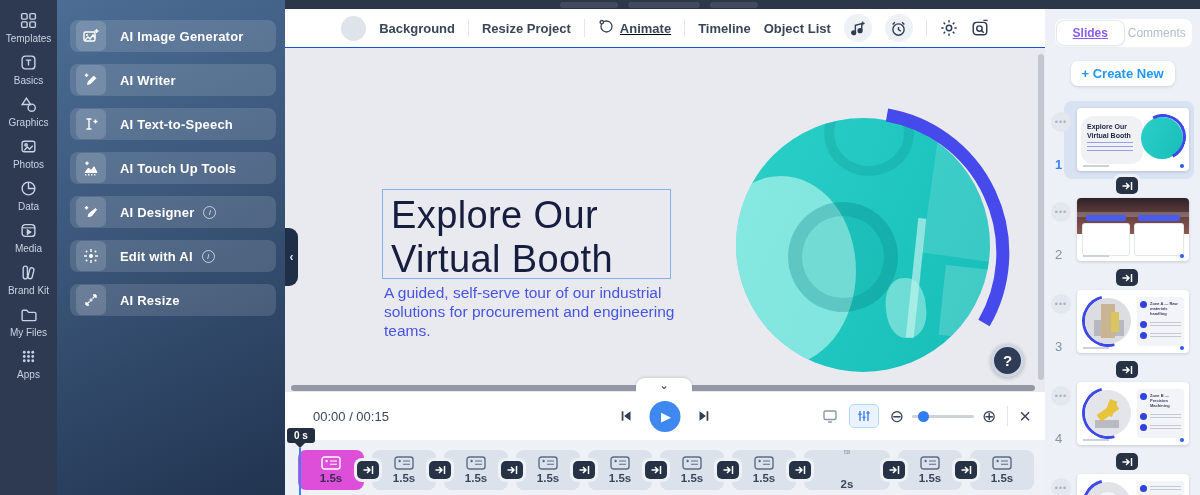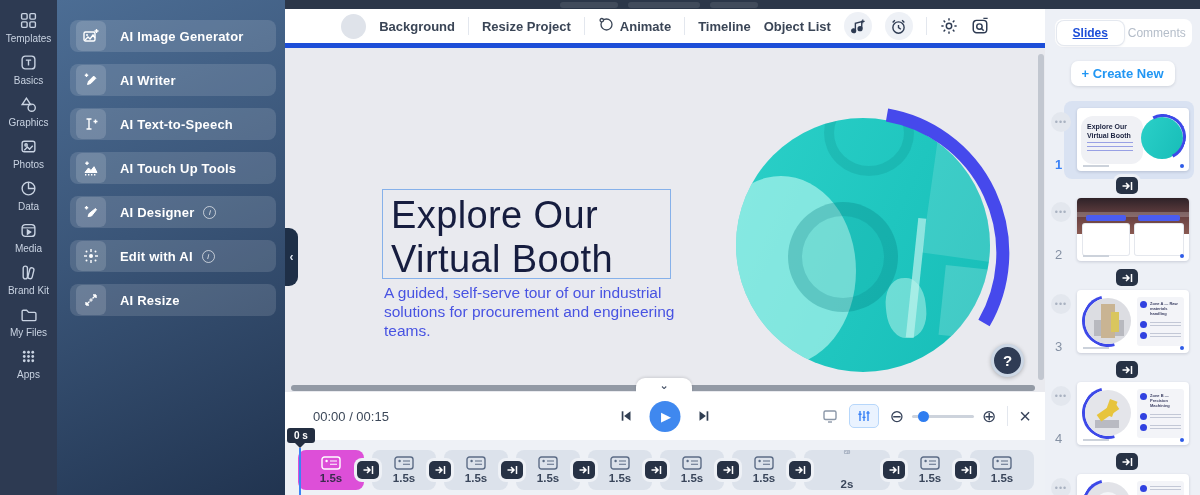--- a/index.html
+++ b/index.html
@@ -28,25 +28,25 @@
   .info-badge { width:13px; height:13px; border-radius:50%; border:1px solid rgba(255,255,255,.65); color:rgba(255,255,255,.85);
                 font-size:8px; line-height:11px; text-align:center; margin-left:9px; font-style:italic; }
   .collapse-tab { position:absolute; left:285px; top:228px; width:13px; height:58px; background:#1e2f47;
                   border-radius:0 9px 9px 0; z-index:7; color:#dfe6ef; font-size:12px; font-weight:700;
                   display:flex; align-items:center; justify-content:center; cursor:pointer; }
 
   
   .editor { position:absolute; left:285px; top:9px; width:760px; height:486px; background:#fff; z-index:3; }
 
   .toolbar { height:39px; background:#fff; display:flex; align-items:center; justify-content:center; gap:13px;
-             border-bottom:5px solid #1d4ed8; }
+             border-bottom:1px solid #1d4ed8; }
   .tb-text { font-size:13px; font-weight:600; color:#3a4556; cursor:pointer; white-space:nowrap; }
   .tb-div { width:1px; height:18px; background:#e3e7ee; }
   .tb-swatch { width:25px; height:25px; border-radius:50%; background:#dfe3ea; cursor:pointer; }
-  .tb-group { display:flex; align-items:center; gap:6px; cursor:pointer; }
+  .tb-group { display:flex; align-items:center; gap:6px; cursor:pointer;text-decoration:underline; }
   .tb-circlebtn { width:28px; height:28px; border-radius:50%; background:#eef1f6; display:flex; align-items:center;
                   justify-content:center; cursor:pointer; }
   .tb-iconbtn { display:flex; align-items:center; justify-content:center; cursor:pointer; }
 
   
   .canvas { position:relative; width:760px; height:344px; background:#e9eaef; overflow:hidden; }
   .title-box { position:absolute; left:97px; top:141px; width:289px; height:90px; border:1px solid #86b1ea; }
   .title-text { padding:3px 8px; font-size:38px; line-height:1.16; letter-spacing:.4px; color:#161d3f; }
   .subtitle { position:absolute; left:99px; top:235px; width:300px; font-size:15.5px; line-height:1.23; color:#4853e2; }
 
@@ -114,21 +114,21 @@
   .tooltip0 { position:absolute; left:2px; top:-12px; background:#232e41; color:#fff; font-size:10px; font-weight:700;
               padding:2px 7px; border-radius:3px; z-index:4; }
   .tooltip0:after { content:""; position:absolute; left:8px; bottom:-5px; border:5px solid transparent; border-top-color:#232e41; border-bottom:0; }
   .playhead { position:absolute; left:14px; top:8px; bottom:0; width:2px; background:#3b82f6; z-index:3; }
 
   
   .rightpanel { position:absolute; left:1045px; top:9px; width:155px; height:486px; background:#edf0f6; z-index:4; overflow:hidden; }
   .tabs { margin:10px 8px 0 10px; height:28px; background:#fff; border-radius:8px; display:flex; padding:2px; }
   .tab { flex:1; display:flex; align-items:center; justify-content:center; font-size:12px; cursor:pointer; }
   .tab-active { background:#fff; border-radius:7px; box-shadow:0 0 0 1px #e4e8ef,0 1px 3px rgba(30,40,70,.12);
-                font-weight:700; color:#1d4ed8;text-decoration:underline; }
+                font-weight:700; color:#8b5cf6;text-decoration:underline; }
   .tab-inactive { color:#b4bdc9; }
   .createbtn { margin:14px auto 0; width:104px; height:25px; background:#fff; border-radius:7px;
                display:flex; align-items:center; justify-content:center; font-size:13px; font-weight:600;
                color:#2196f3; cursor:pointer; box-shadow:0 1px 3px rgba(30,40,70,.15); }
   .slides { position:absolute; left:0; top:88px; width:155px; height:398px; }
   .srow { position:absolute; left:6px; width:143px; height:64px; }
   .sel-bg { position:absolute; left:13px; top:-7px; width:130px; height:78px; background:#d9e2f2; border-radius:8px; }
   .sdots { position:absolute; left:0; top:4px; width:20px; height:20px; border-radius:50%; background:#e3e7ee;
            color:#a9b2c1; font-size:9px; letter-spacing:1px; display:flex; align-items:center; justify-content:center; cursor:pointer; }
   .snum { position:absolute; left:4px; bottom:0; font-size:13px; color:#8591a4; }

